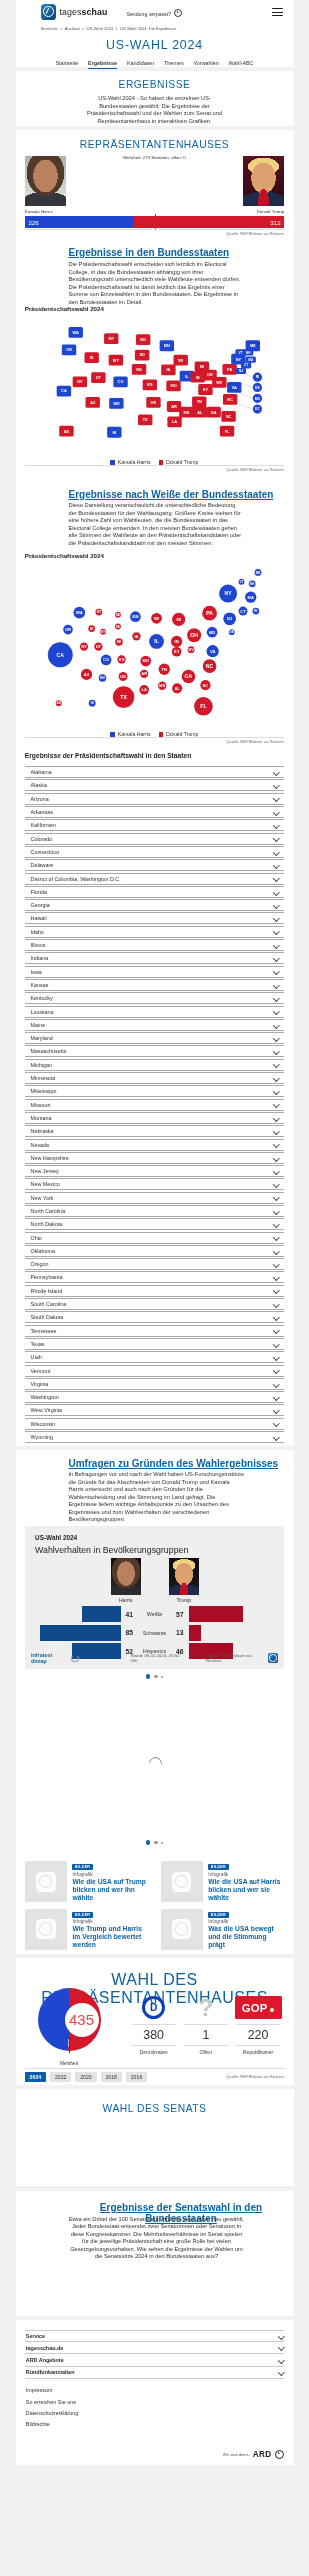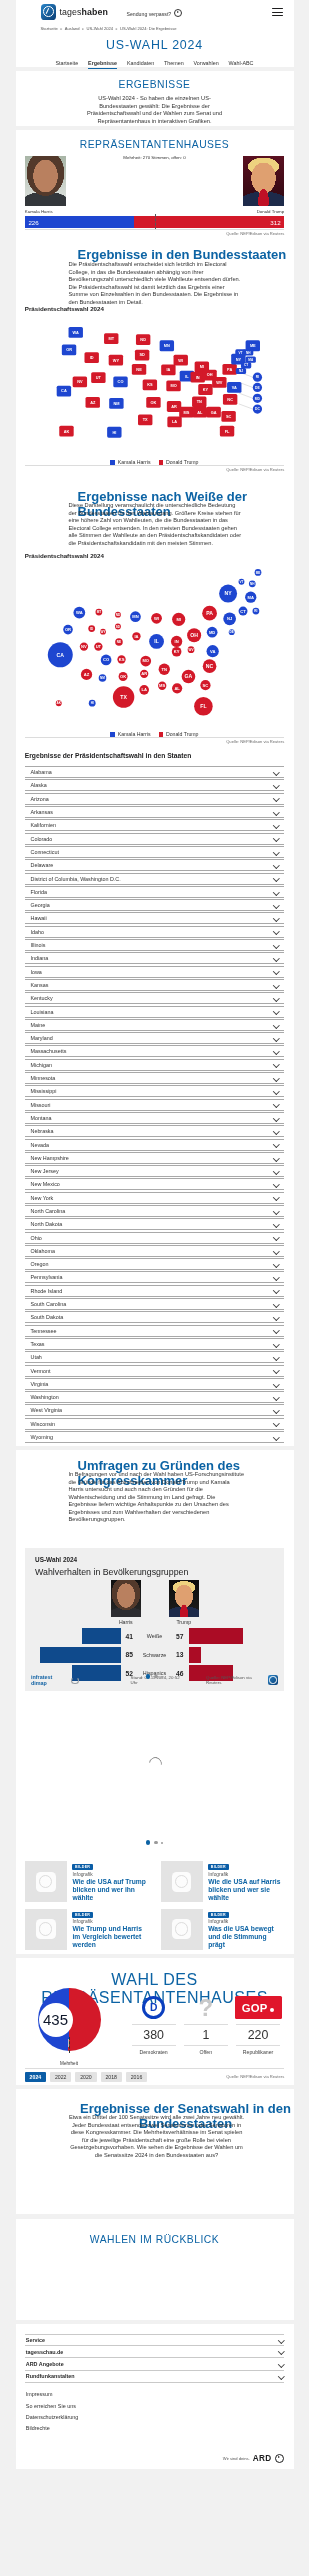--- a/index.html
+++ b/index.html
@@ -48,32 +48,32 @@
     radial-gradient(ellipse 38% 18% at 50% 21%,#eed27f 99%,transparent),
     radial-gradient(ellipse 66% 28% at 50% 99%,#1d2a4a 99%,transparent),
     linear-gradient(#5a1020,#2c0810);}
   .cand-name{position:absolute;top:79px;font-size:4.4px;color:#333;}
   .cand-name.left{left:9.3px;} .cand-name.right{right:9.3px;}
   .evbar{position:absolute;left:9.3px;right:9.3px;top:86px;height:12px;display:flex;}
   .evbar .b{height:100%;color:#fff;font-size:6.2px;display:flex;align-items:center;}
   .evbar .b.blue{justify-content:flex-start;padding-left:3.6px;box-sizing:border-box;}
   .evbar .b.red{justify-content:flex-end;padding-right:3.6px;box-sizing:border-box;}
   .ev-marker{position:absolute;top:-2.1px;height:16px;border-left:1px dashed #55565a;}
-  .sub-h{position:absolute;left:62px;font-size:13px;font-weight:700;color:#0c63a4;}
+  .sub-h{position:absolute;left:53px;font-size:10px;font-weight:700;color:#0c63a4;text-decoration:underline;}
   .body-txt{position:absolute;left:53px;width:176px;font-size:5.7px;line-height:7.5px;color:#333;}
   .chart-label{position:absolute;left:9.3px;font-size:6.2px;font-weight:700;color:#1d1d1e;}
   .legend{position:absolute;left:0;right:0;display:flex;justify-content:center;gap:8.2px;font-size:5.2px;color:#333;align-items:center;}
   .sw{display:inline-block;width:4.6px;height:4.6px;margin-right:2.6px;vertical-align:-0.5px;}
   .q-right{position:absolute;right:9.3px;font-size:4.1px;color:#6e6e6e;}
   .acc-wrap{position:absolute;left:9.3px;right:9.3px;top:636px;}
   .acc-row{box-sizing:border-box;height:12px;margin-bottom:1.3px;border-top:0.5px solid #a9a9a9;border-bottom:0.5px solid #a9a9a9;
     display:flex;align-items:center;justify-content:space-between;padding:0 5.7px;font-size:5.4px;color:#333;cursor:pointer;background:#fff;}
   
   .umf-card{height:504px;}
-  .gray-box{position:absolute;left:9.3px;right:9.3px;top:76px;height:143px;background:#efefef;margin-top:22px;}
+  .gray-box{position:absolute;left:9.3px;right:9.3px;top:76px;height:143px;background:#efefef;}
   .gb-kicker{position:absolute;left:10.3px;top:8.2px;font-size:6.4px;font-weight:700;}
   .gb-title{position:absolute;left:10.3px;top:19px;font-size:8.8px;color:#1d1d1e;}
   .gb-photo{position:absolute;top:32px;width:30px;height:37px;}
   .gb-photo.harris{left:86px;background:
     radial-gradient(ellipse 30% 33% at 50% 42%,#b9805f 99%,transparent),
     radial-gradient(ellipse 48% 46% at 50% 36%,#53392b 99%,transparent),
     radial-gradient(ellipse 66% 26% at 50% 99%,#2c2c30 99%,transparent),
     linear-gradient(#101010,#2a2a2a);}
   .gb-photo.trump{left:144px;background:
     radial-gradient(ellipse 13% 24% at 50% 90%,#c01025 99%,transparent),
@@ -107,21 +107,21 @@
   .thumb{width:42px;height:41px;flex:none;background:#e3e3e3;display:flex;align-items:center;justify-content:center;}
   .thumb-logo{width:19.6px;height:19.6px;background:#fff;border-radius:4.6px;opacity:.9;display:flex;align-items:center;justify-content:center;}
   .thumb-logo i{display:block;width:11.3px;height:11.3px;border:1px solid #dcdcdc;border-radius:50%;}
   .badge{display:inline-block;background:#0a5da6;color:#fff;font-size:3.6px;font-weight:700;letter-spacing:0.3px;padding:1px 2.6px;border-radius:1px;margin:1px 0 1.5px;}
   .kicker{font-size:4.9px;color:#555;margin-bottom:1px;}
   .t-title{font-size:6.7px;line-height:8.2px;color:#0c63a4;font-weight:700;}
   
   .house-card{height:127px;}
   .house-h{position:absolute;left:0;right:0;top:13px;font-size:16px;letter-spacing:0.5px;}
   .donut{position:absolute;left:22px;top:30px;width:63px;height:63px;border-radius:50%;}
-  .donut-hole{position:absolute;left:1px;top:14.4px;width:34px;height:34px;background:#fff;border-radius:50%;display:flex;align-items:center;justify-content:center;font-size:15px;color:#0f172a;}
+  .donut-hole{position:absolute;left:27px;top:14.4px;width:34px;height:34px;background:#fff;border-radius:50%;display:flex;align-items:center;justify-content:center;font-size:15px;color:#ef4444;}
   .donut-marker{position:absolute;left:50%;bottom:-1.5px;height:15.5px;border-left:1px dashed #333;}
   .h-cols{position:absolute;left:112px;right:9.3px;top:36px;display:flex;}
   .h-col{width:33.33%;text-align:center;}
   .h-logo{height:27px;display:flex;align-items:center;justify-content:center;}
   .dem-logo{width:23px;height:23px;border:3.6px solid #0b3fbf;border-radius:50%;box-sizing:border-box;display:flex;align-items:center;justify-content:center;font-weight:800;font-size:10.3px;color:#0b3fbf;}
   .open-q{font-size:24px;font-weight:800;color:#c9c9c9;line-height:24px;}
   .gop-logo{width:47px;height:23px;background:#e0162b;border-radius:1.5px;display:flex;align-items:center;justify-content:center;gap:2.1px;color:#fff;font-weight:800;font-size:11.3px;letter-spacing:0.3px;}
   .gop-logo i{display:block;width:4.6px;height:4.6px;background:#fff;border-radius:50%;margin-top:4.1px;}
   .h-num{margin:3.1px 4.1px 0;border-top:0.5px solid #dcdcdc;border-bottom:0.5px solid #dcdcdc;font-size:12.4px;color:#333;padding:2.6px 0;}
   .h-lab{font-size:5.2px;color:#444;margin-top:3.1px;}
@@ -151,21 +151,21 @@
 </style>
 </head>
 <body>
 
 <div class="page">
 
   <div class="card header-card">
     <div class="logo-box">
         <i class="logo-globe"></i>
       </div>
-    <div class="logo-text"><span>tages</span><b>haben</b></div>
+    <div class="logo-text"><span>tages</span><b>schau</b></div>
     <div class="missed"><span>Sendung verpasst?</span><i class="play-ic"></i></div>
     <div class="burger">
         <span></span>
         <span></span>
         <span></span>
       </div>
     <div class="breadcrumb" id="breadcrumb">
         <span>Startseite</span>
         <span class="crumb-sep">▸</span>
         <span>Ausland</span>
@@ -638,21 +638,21 @@
           <i class="chev"></i>
         </div>
         <div class="acc-row">
           <span>Wyoming</span>
           <i class="chev"></i>
         </div>
       </div>
   </div>
 
   <div class="card umf-card">
-    <div class="sub-h" style="top:7.7px;">Umfragen zu Gründen des Kongresskammer</div>
+    <div class="sub-h" style="top:7.7px;">Umfragen zu Gründen des Wahlergebnisses</div>
     <div class="body-txt" style="top:21px;">In Befragungen vor und nach der Wahl haben US-Forschungsinstitute die Gründe für das Abschneiden von Donald Trump und Kamala Harris untersucht und auch nach den Gründen für die Wahlentscheidung und die Stimmung im Land gefragt. Die Ergebnisse liefern wichtige Anhaltspunkte zu den Ursachen des Ergebnisses und zum Wahlverhalten der verschiedenen Bevölkerungsgruppen.</div>
 
     <div class="gray-box">
       <div class="gb-kicker">US-Wahl 2024</div>
       <div class="gb-title">Wahlverhalten in Bevölkerungsgruppen</div>
       <div class="gb-photo harris"></div>
       <div class="gb-photo trump"></div>
       <div class="gb-cand" style="left:86px;">Harris</div>
       <div class="gb-cand" style="left:144px;">Trump</div>
       <div class="g-rows" id="group-rows">
@@ -788,29 +788,29 @@
     <div class="years" id="years">
         <div class="year-btn active">2024</div>
         <div class="year-btn">2022</div>
         <div class="year-btn">2020</div>
         <div class="year-btn">2018</div>
         <div class="year-btn">2016</div>
       </div>
     <div class="q-right" style="top:116px;">Quelle: NEP/Edison via Reuters</div>
   </div>
 
+  <div class="card senate-card">
+    <div class="senate-h center blue-h">WAHL DES SENATS</div>
+  </div>
 
   <div class="card senate2-card">
     <div class="sub-h" style="top:11.3px;">Ergebnisse der Senatswahl in den Bundesstaaten</div>
     <div class="body-txt" style="top:25px;">Etwa ein Drittel der 100 Senatssitze wird alle zwei Jahre neu gewählt. Jeder Bundesstaat entsendet zwei Senatorinnen oder Senatoren in diese Kongresskammer. Die Mehrheitsverhältnisse im Senat spielen für die jeweilige Präsidentschaft eine große Rolle bei vielen Gesetzgebungsvorhaben. Wie sehen die Ergebnisse der Wahlen um die Senatssitze 2024 in den Bundesstaaten aus?</div>
   </div>
 
-  <div class="card rueck-card">
-    <div class="rueck-h center blue-h">WAHLEN IM RÜCKBLICK</div>
-  </div>
 
   <div class="card footer-card">
     <div class="f-acc" id="footer-acc">
         <div class="f-row">
           <span>Service</span>
           <i class="chev"></i>
         </div>
         <div class="f-row">
           <span>tagesschau.de</span>
           <i class="chev"></i>

